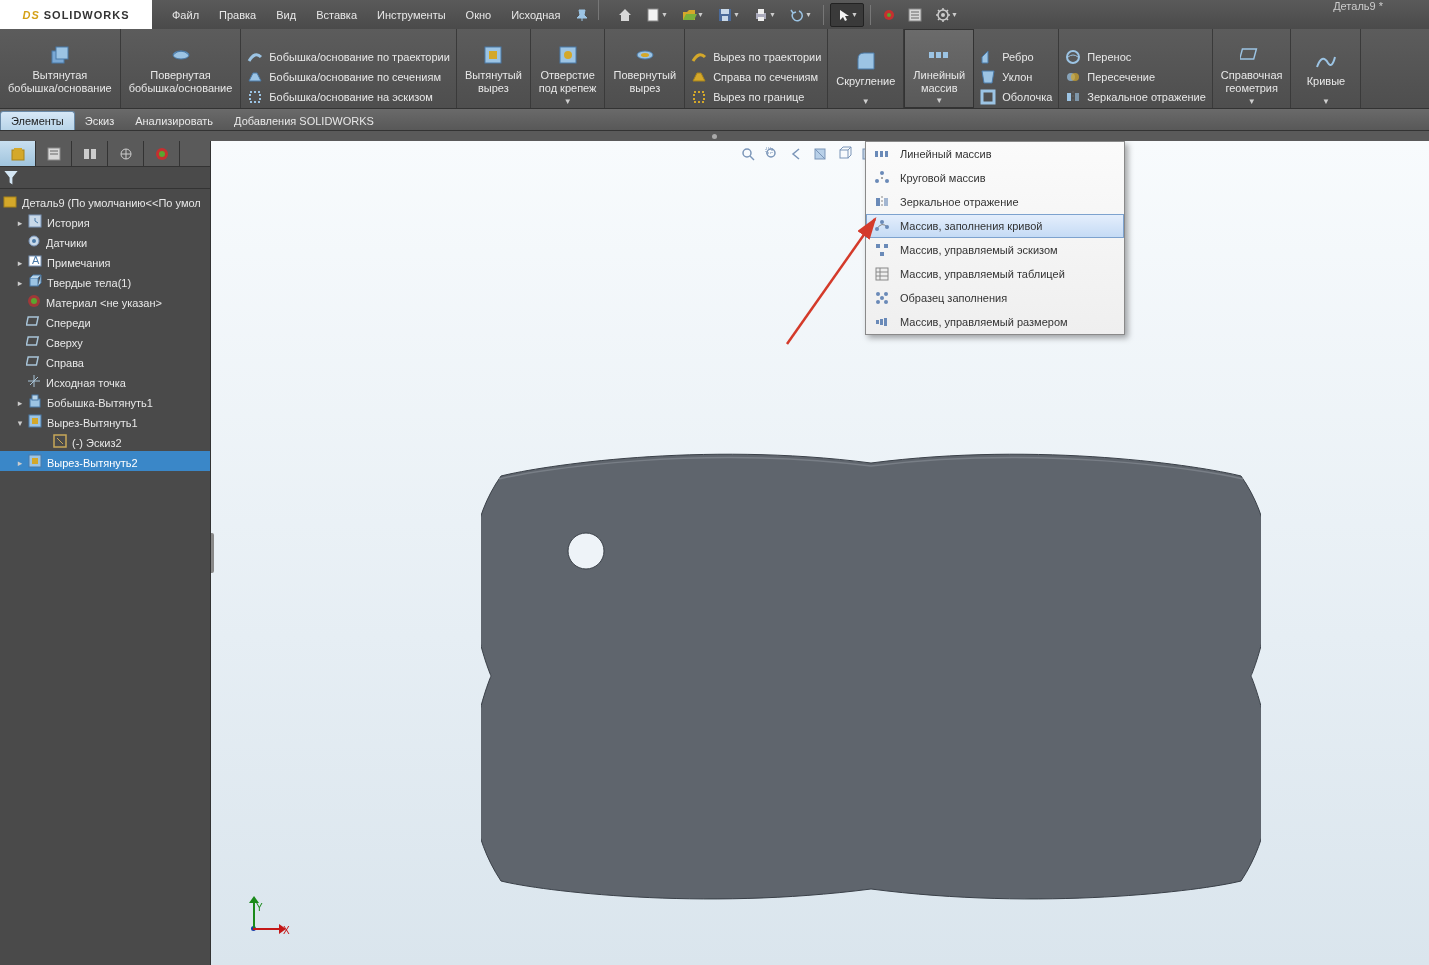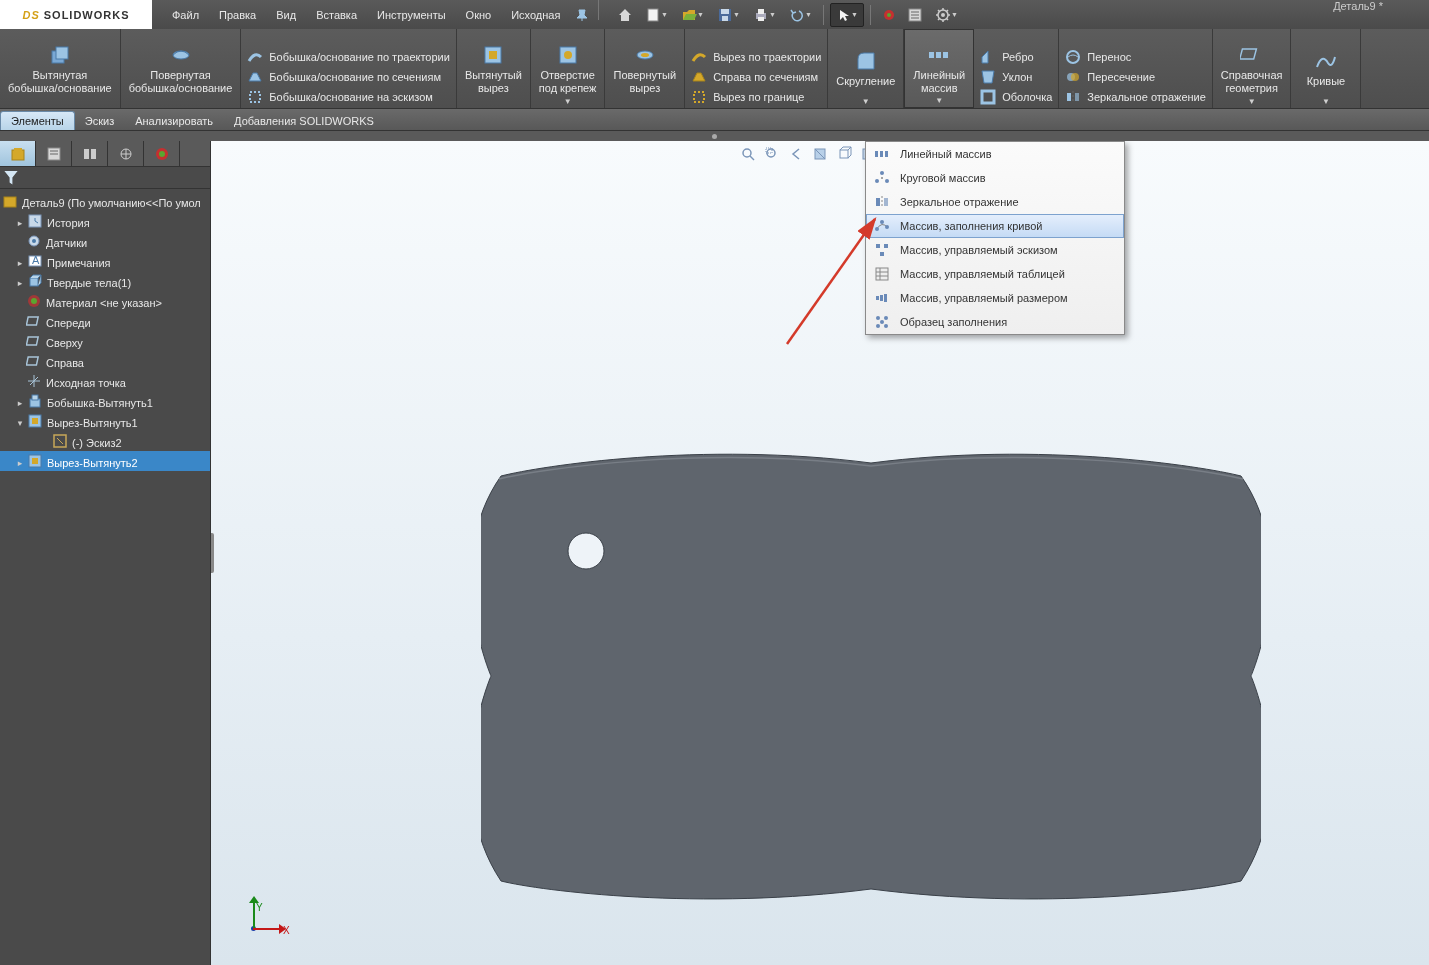--- a/index.html
+++ b/index.html
@@ -597,35 +597,35 @@
           <svg class="di-icon" viewBox="0 0 16 16">
             <rect x="2" y="2" width="12" height="12" fill="#eee" stroke="#888"></rect>
             <line x1="2" y1="6" x2="14" y2="6" stroke="#888"></line>
             <line x1="2" y1="10" x2="14" y2="10" stroke="#888"></line>
             <line x1="6" y1="2" x2="6" y2="14" stroke="#888"></line>
           </svg>
           <span>Массив, управляемый таблицей</span>
         </div>
         <div class="dd-item">
           <svg class="di-icon" viewBox="0 0 16 16">
-            <rect x="2" y="6" width="3" height="4" fill="#6a8ab8"></rect>
-            <rect x="6" y="5" width="3" height="6" fill="#6a8ab8"></rect>
-            <rect x="10" y="4" width="3" height="8" fill="#6a8ab8"></rect>
-          </svg>
-          <span>Массив, управляемый размером</span>
-        </div>
-        <div class="dd-item">
-          <svg class="di-icon" viewBox="0 0 16 16">
             <circle cx="4" cy="4" r="2" fill="#6a8ab8"></circle>
             <circle cx="12" cy="4" r="2" fill="#6a8ab8"></circle>
             <circle cx="4" cy="12" r="2" fill="#6a8ab8"></circle>
             <circle cx="12" cy="12" r="2" fill="#6a8ab8"></circle>
             <circle cx="8" cy="8" r="2" fill="#6a8ab8"></circle>
           </svg>
           <span>Образец заполнения</span>
+        </div>
+        <div class="dd-item">
+          <svg class="di-icon" viewBox="0 0 16 16">
+            <rect x="2" y="6" width="3" height="4" fill="#6a8ab8"></rect>
+            <rect x="6" y="5" width="3" height="6" fill="#6a8ab8"></rect>
+            <rect x="10" y="4" width="3" height="8" fill="#6a8ab8"></rect>
+          </svg>
+          <span>Массив, управляемый размером</span>
         </div>
       </div>
 
     <svg class="arrow-annotation" width="110" height="140">
       <defs>
           <marker id="ah" markerWidth="10" markerHeight="10" refX="8" refY="3" orient="auto">
             <path d="M0 0 L9 3 L0 6 Z" fill="#d43a2a"></path>
           </marker>
         </defs>
       <line x1="10" y1="135" x2="98" y2="10" stroke="#d43a2a" stroke-width="2.5" marker-end="url(#ah)"></line>

